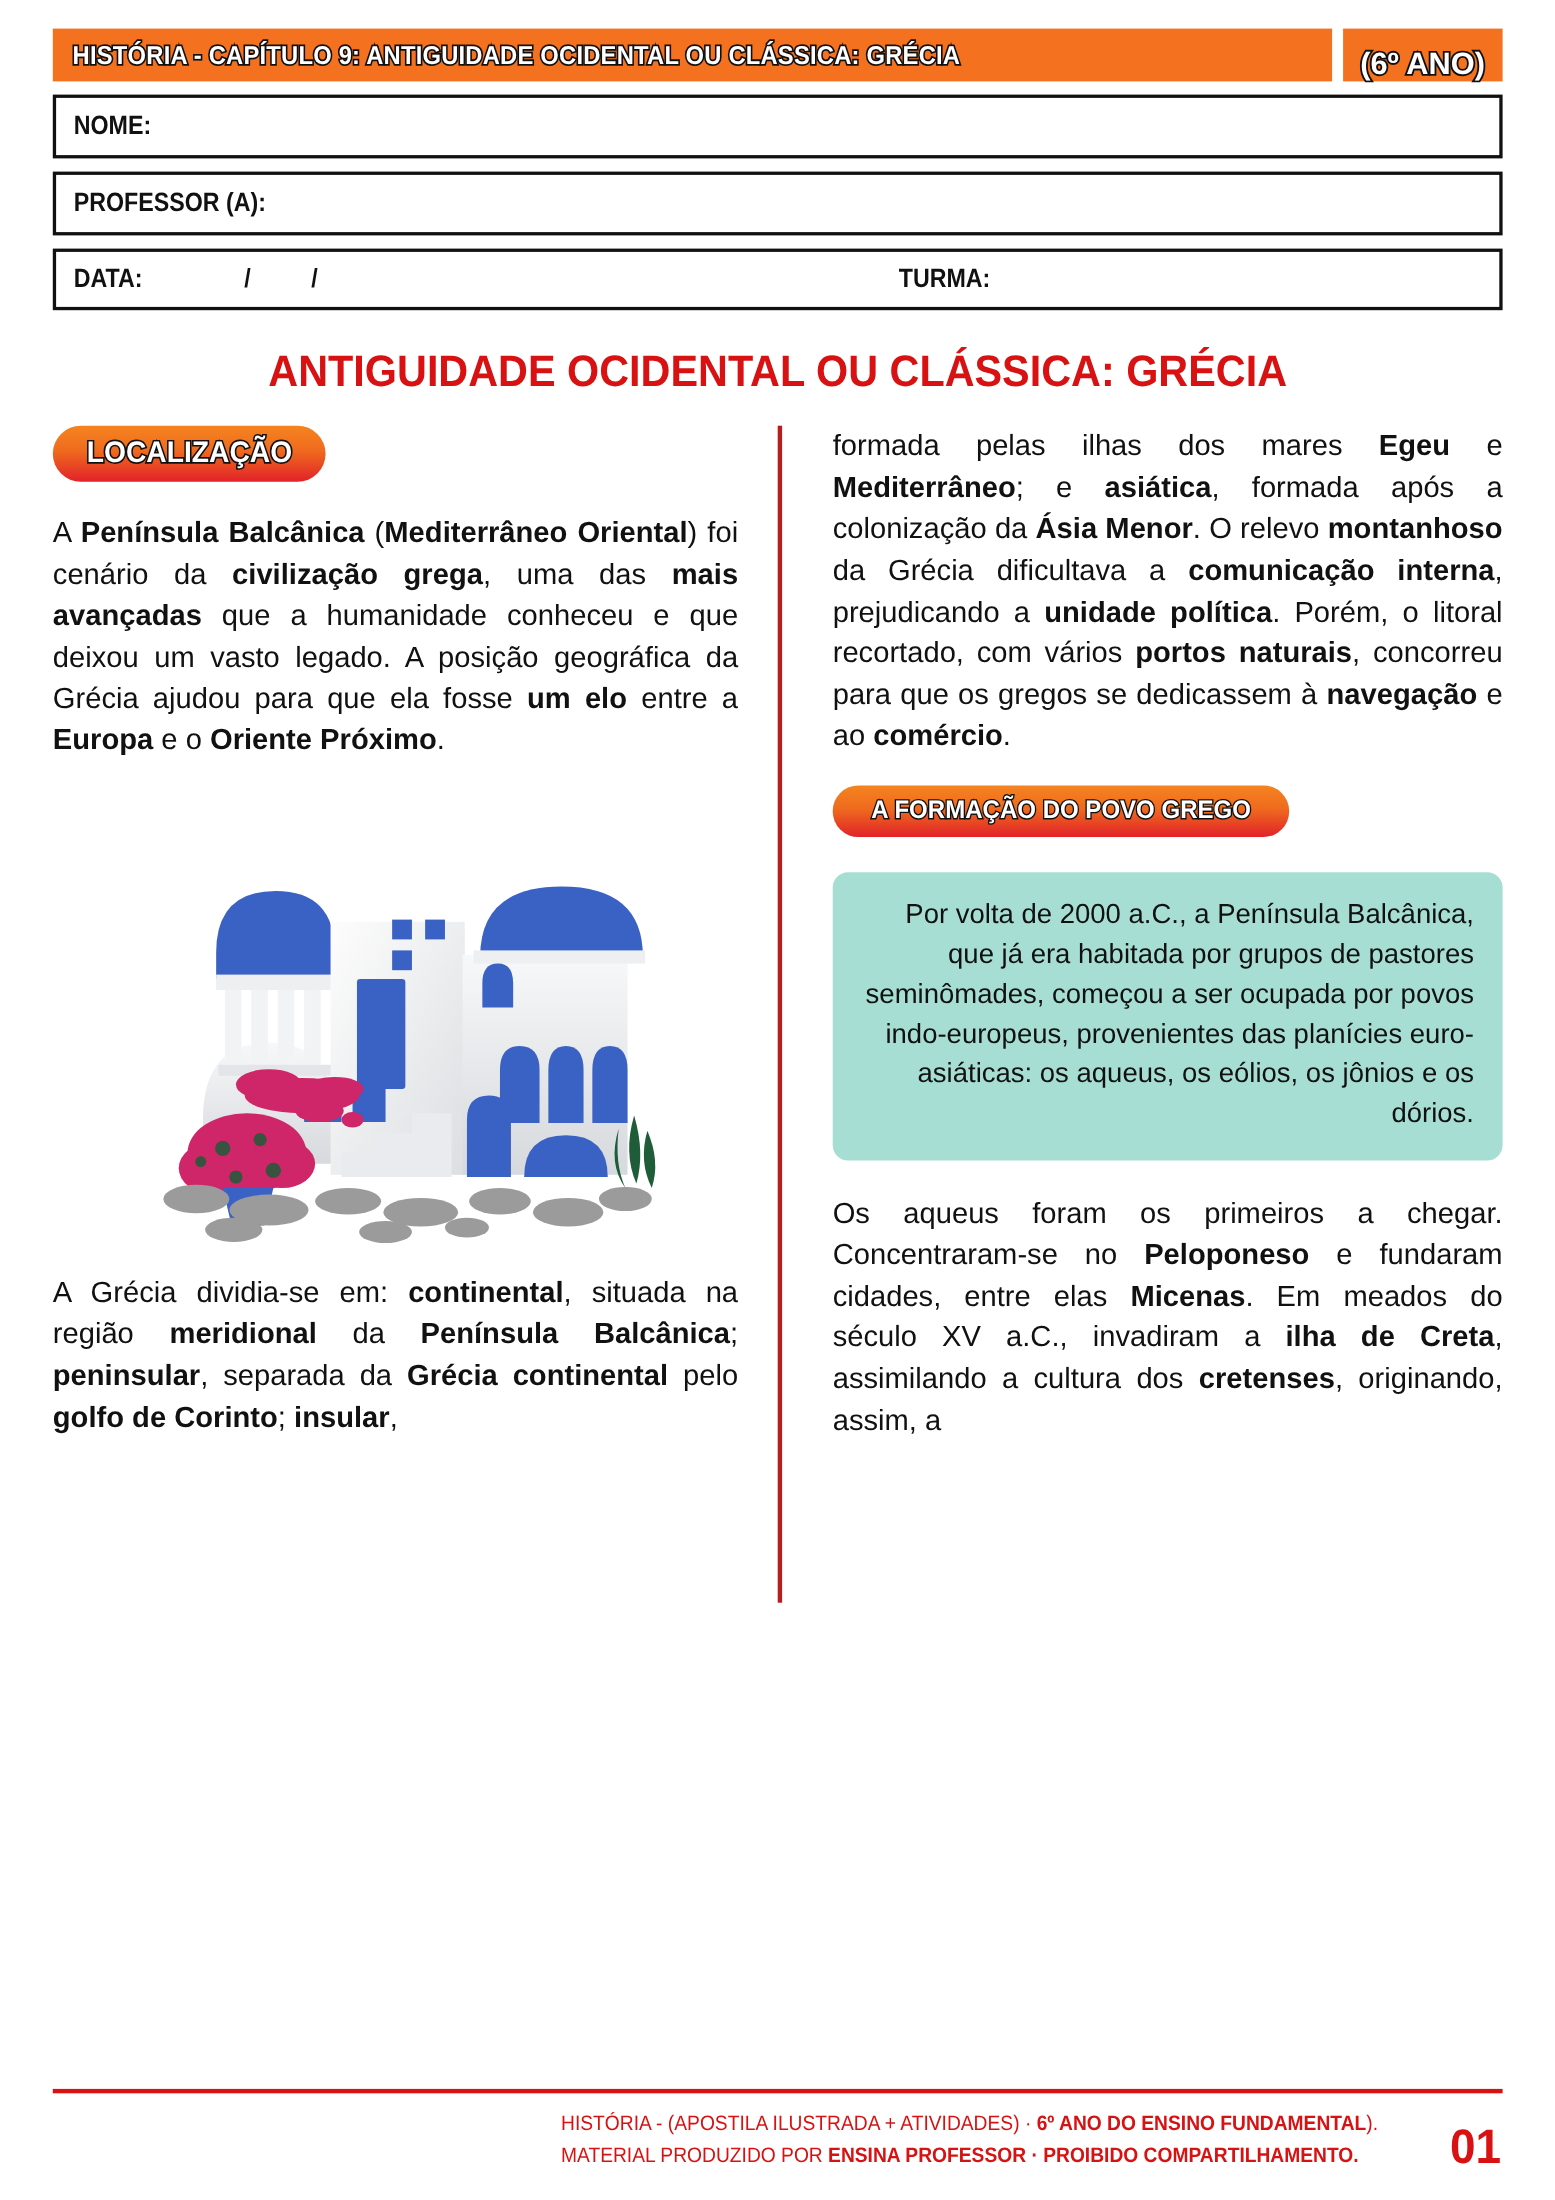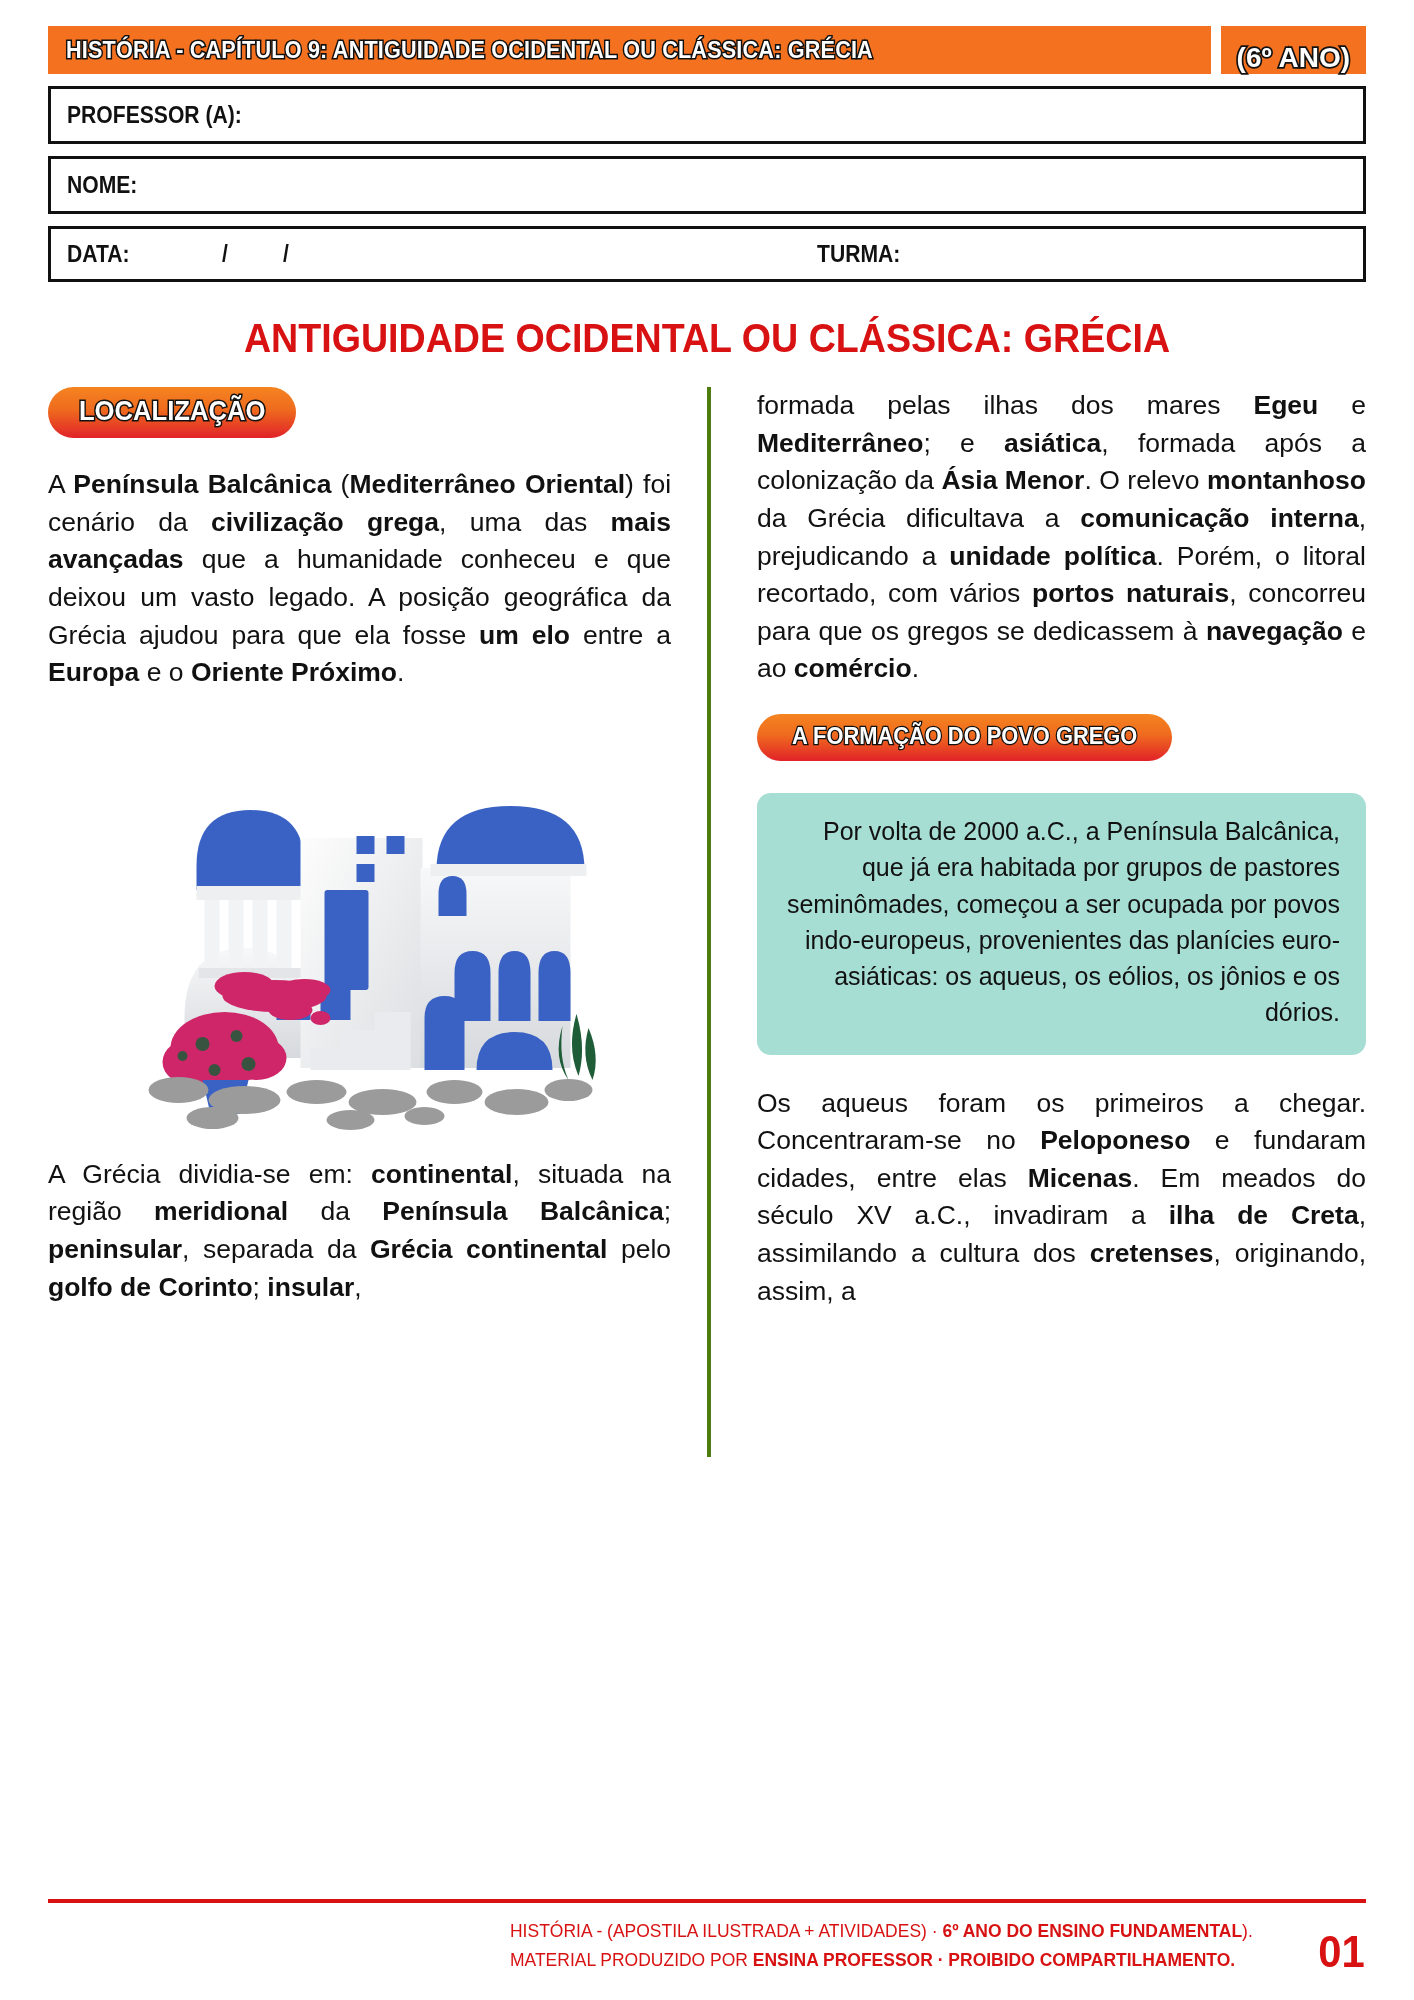--- a/index.html
+++ b/index.html
@@ -71,21 +71,21 @@
     white-space:nowrap;
   }
 
   
   .columns{
     display:flex; gap:0;
     height:1070px;
   }
   .col{ width:50%; }
   .col-left{ padding-right:36px; }
-  .col-right{ padding-left:46px; border-left:4px solid #4d7c0f; }
+  .col-right{ padding-left:46px; border-left:4px solid #b91c1c; }
 
   
   .sec-badge{
     display:inline-flex; align-items:center; justify-content:center;
     background:linear-gradient(180deg,#F58420 0%,#EF6A1E 45%,#E12229 100%);
     border-radius:40px;
     padding:9px 26px 11px;
     margin-bottom:10px;
   }
   .sec-badge span{
@@ -142,24 +142,24 @@
   <div class="header-row">
     <div class="header-title">
       <span>HISTÓRIA - CAPÍTULO 9: ANTIGUIDADE OCIDENTAL OU CLÁSSICA: GRÉCIA</span>
     </div>
     <div class="header-badge">
       <span>(6º ANO)</span>
     </div>
   </div>
 
   <div class="field">
+    <span class="field-label">NOME:</span>
+  </div>
+  <div class="field">
     <span class="field-label">PROFESSOR (A):</span>
-  </div>
-  <div class="field">
-    <span class="field-label">NOME:</span>
   </div>
   <div class="field small">
     <span class="field-label">DATA:</span>
     <span class="date-slashes">/   /</span>
     <span class="field-label turma">TURMA:</span>
   </div>
 
   <div class="main-title">ANTIGUIDADE OCIDENTAL OU CLÁSSICA: GRÉCIA</div>
 
   <div class="columns">

